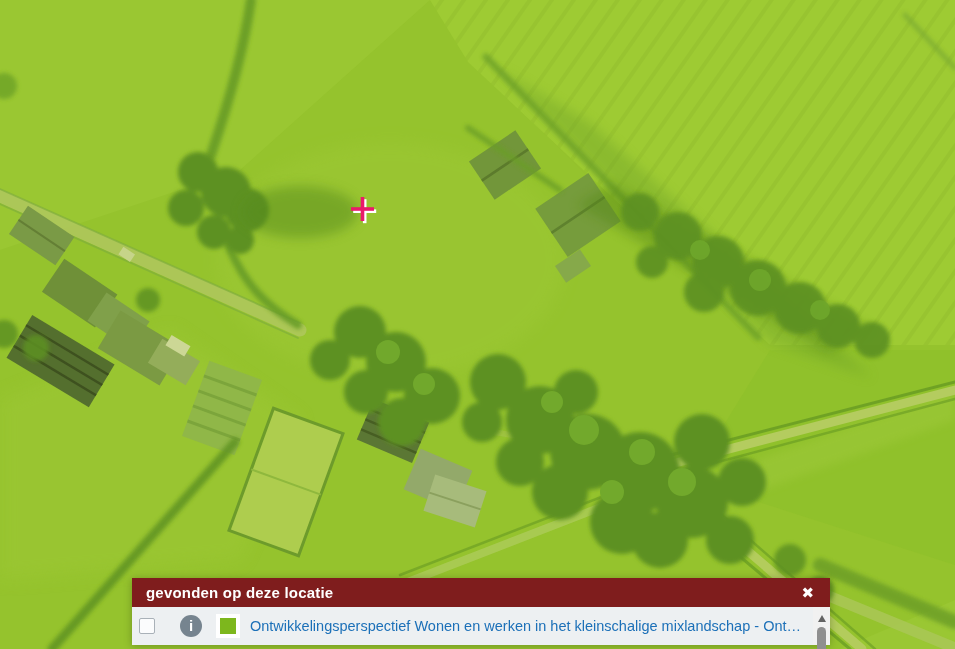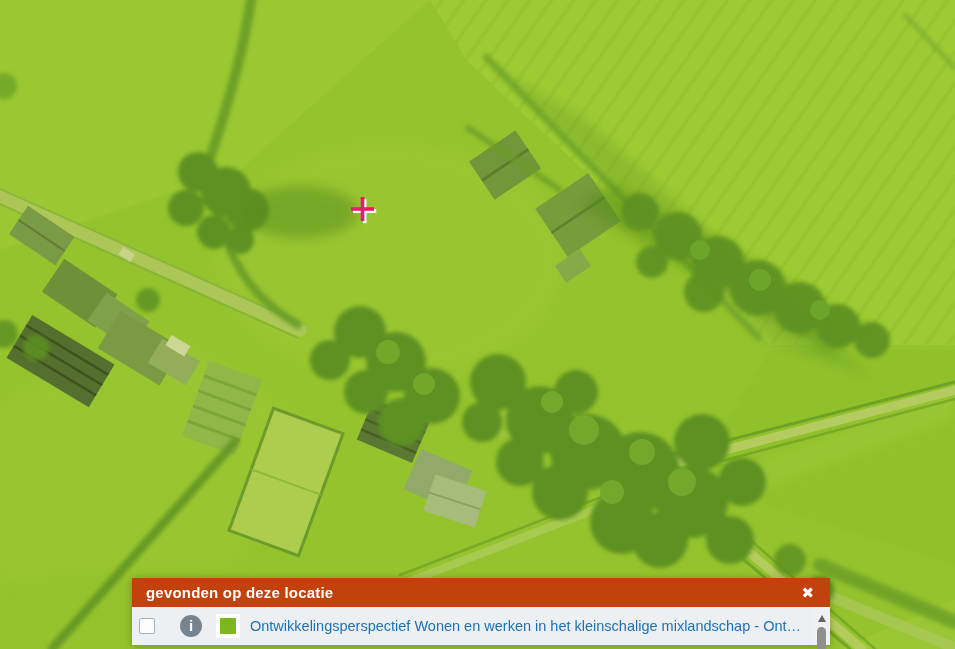--- a/index.html
+++ b/index.html
@@ -10,21 +10,21 @@
   }
   .stage svg{position:absolute;left:0;top:0;display:block;}
 
   
   .popup{
     position:absolute;left:132px;top:578px;width:698px;
     box-shadow:0 1px 8px rgba(0,0,0,0.25);
     z-index:10;
   }
   .popup-header{
-    height:29px;background:#c2410c;color:#ffffff;
+    height:29px;background:#7f1d1d;color:#ffffff;
     display:flex;align-items:center;justify-content:space-between;
     padding:12px 14px;box-sizing:border-box;
   }
   .popup-title{font-size:15px;font-weight:bold;letter-spacing:.2px;}
   .popup-close{
     font-size:15px;font-weight:bold;cursor:pointer;line-height:1;
     padding:2px;user-select:none;
   }
   .popup-body{
     position:relative;height:38px;background:#edf0f2;

